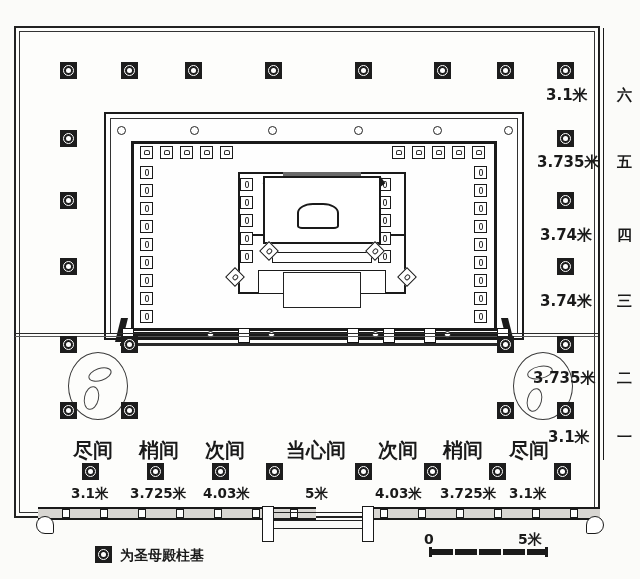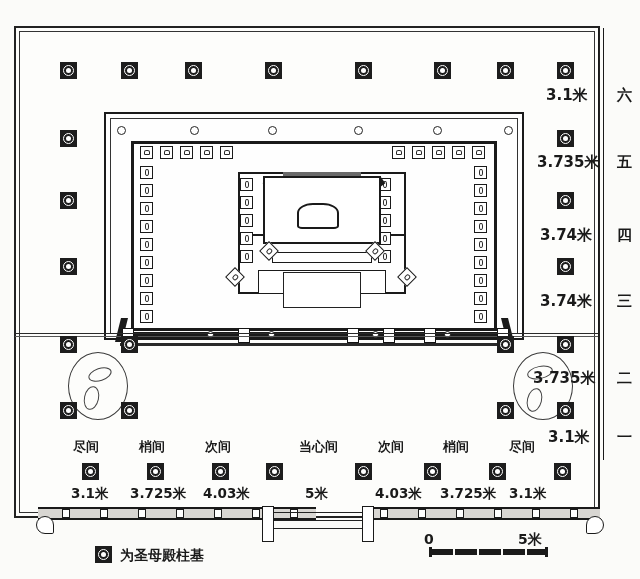--- a/index.html
+++ b/index.html
@@ -262,21 +262,21 @@
     border-left:1.5px solid #1a1a1a;
   }
   .dim-rail2{
     position:absolute;left:603px;top:28px;width:0;height:432px;
     border-left:1.5px solid #1a1a1a;
   }
   .dim-val{font-size:15px;}
   .row-num{font-size:15px;}
 
   
-  .bay-name{font-size:13px;}
+  .bay-name{font-size:20px;}
   .bay-dim{font-size:13.5px;}
 
   
   .legend-txt{font-size:14px;}
   .scale-bar{
     position:absolute;
     left:430px;top:549px;width:118px;height:6px;
     background:#1a1a1a;
   }
   .scale-tick{
@@ -473,21 +473,21 @@
 
   <div class="txt dim-val" style="left:533px;top:371px;">3.735米</div>
   <div class="txt row-num" style="left:617px;top:371px;">二</div>
 
   <div class="txt dim-val" style="left:548px;top:430px;">3.1米</div>
   <div class="txt row-num" style="left:617px;top:430px;">一</div>
 
   <div class="txt bay-name" style="left:73px;top:440px;">尽间</div>
   <div class="txt bay-name" style="left:139px;top:440px;">梢间</div>
   <div class="txt bay-name" style="left:205px;top:440px;">次间</div>
-  <div class="txt bay-name" style="left:299px;top:440px;">当心间</div>
+  <div class="txt bay-name" style="left:286px;top:440px;">当心间</div>
   <div class="txt bay-name" style="left:378px;top:440px;">次间</div>
   <div class="txt bay-name" style="left:443px;top:440px;">梢间</div>
   <div class="txt bay-name" style="left:509px;top:440px;">尽间</div>
 
   <div class="txt bay-dim" style="left:71px;top:487px;">3.1米</div>
   <div class="txt bay-dim" style="left:130px;top:487px;">3.725米</div>
   <div class="txt bay-dim" style="left:203px;top:487px;">4.03米</div>
   <div class="txt bay-dim" style="left:305px;top:487px;">5米</div>
   <div class="txt bay-dim" style="left:375px;top:487px;">4.03米</div>
   <div class="txt bay-dim" style="left:440px;top:487px;">3.725米</div>

